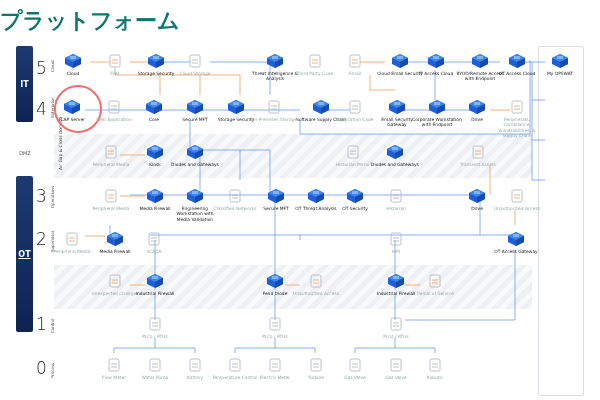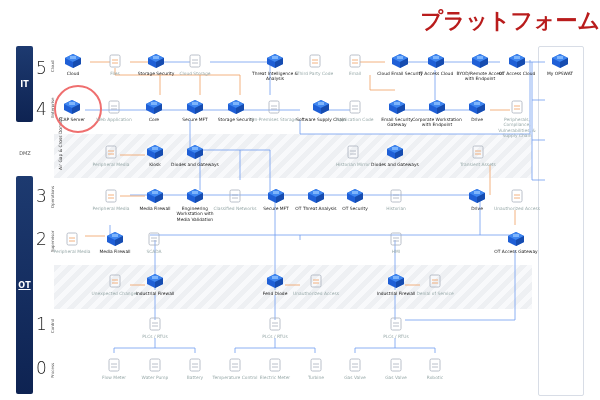--- a/index.html
+++ b/index.html
@@ -1,17 +1,17 @@
 <!DOCTYPE html>
 <html><head>
 <meta charset="utf-8">
 <style>
   html,body{margin:0;padding:0;background:#fff;}
   body{width:600px;height:400px;position:relative;overflow:hidden;font-family:"DejaVu Sans",sans-serif;}
-  .title{position:absolute;left:0;top:6px;width:600px;text-align:right;font-size:22px;font-weight:bold;color:#b91c1c;}
+  .title{position:absolute;left:0;top:6px;width:600px;text-align:left;font-size:22px;font-weight:bold;color:#0f766e;}
   .zone-bar{position:absolute;left:16px;width:17px;background:linear-gradient(#1d3a70,#0e2352);border-radius:2px;color:#fff;font-size:8px;font-weight:bold;display:flex;align-items:center;justify-content:center;}
   .dmz{position:absolute;left:14px;top:150px;font-size:5px;color:#555;width:22px;text-align:center;}
   .lvl-num{position:absolute;left:36px;font-size:17px;color:#222;font-family:"DejaVu Sans",sans-serif;font-weight:300;}
   .lvl-name{position:absolute;font-size:4px;color:#555;transform:rotate(-90deg);transform-origin:left top;white-space:nowrap;}
   .band{position:absolute;background:repeating-linear-gradient(135deg,#eef0f3 0 5px,#f8f9fb 5px 10px);}
   svg.wires{position:absolute;left:0;top:0;}
   .node{position:absolute;width:50px;text-align:center;transform:translateX(-25px);}
   .node .ic{width:22px;height:18px;margin:0 auto;display:block;}
   .node .lb{font-size:4.4px;line-height:5.3px;color:#222;margin-top:1px;}
   .node.ghost .lb{color:#9aa;}
@@ -19,21 +19,21 @@
   .circle{position:absolute;left:54px;top:85px;width:44px;height:44px;border:2px solid #ef6f6f;border-radius:50%;}
   .rot-label{position:absolute;font-size:4.4px;color:#333;transform:rotate(-90deg);transform-origin:left top;white-space:nowrap;line-height:5px;}
 </style>
 </head>
 <body>
 
 <div class="title">プラットフォーム</div>
 
 <div class="zone-bar" style="top:46px;height:76px;">IT</div>
 <div class="dmz">DMZ</div>
-<div class="zone-bar" style="top:176px;height:218px;text-decoration:underline;">OT</div>
+<div class="zone-bar" style="top:176px;height:156px;text-decoration:underline;">OT</div>
 
 <div class="lvl-num" style="top:58px;">5</div>
 <div class="lvl-name" style="left:50px;top:72px;">Cloud</div>
 <div class="lvl-num" style="top:99px;">4</div>
 <div class="lvl-name" style="left:50px;top:118px;">Enterprise</div>
 <div class="lvl-num" style="top:186px;">3</div>
 <div class="lvl-name" style="left:50px;top:208px;">Operations</div>
 <div class="lvl-num" style="top:229px;">2</div>
 <div class="lvl-name" style="left:50px;top:252px;">Supervisor</div>
 <div class="lvl-num" style="top:314px;">1</div>

